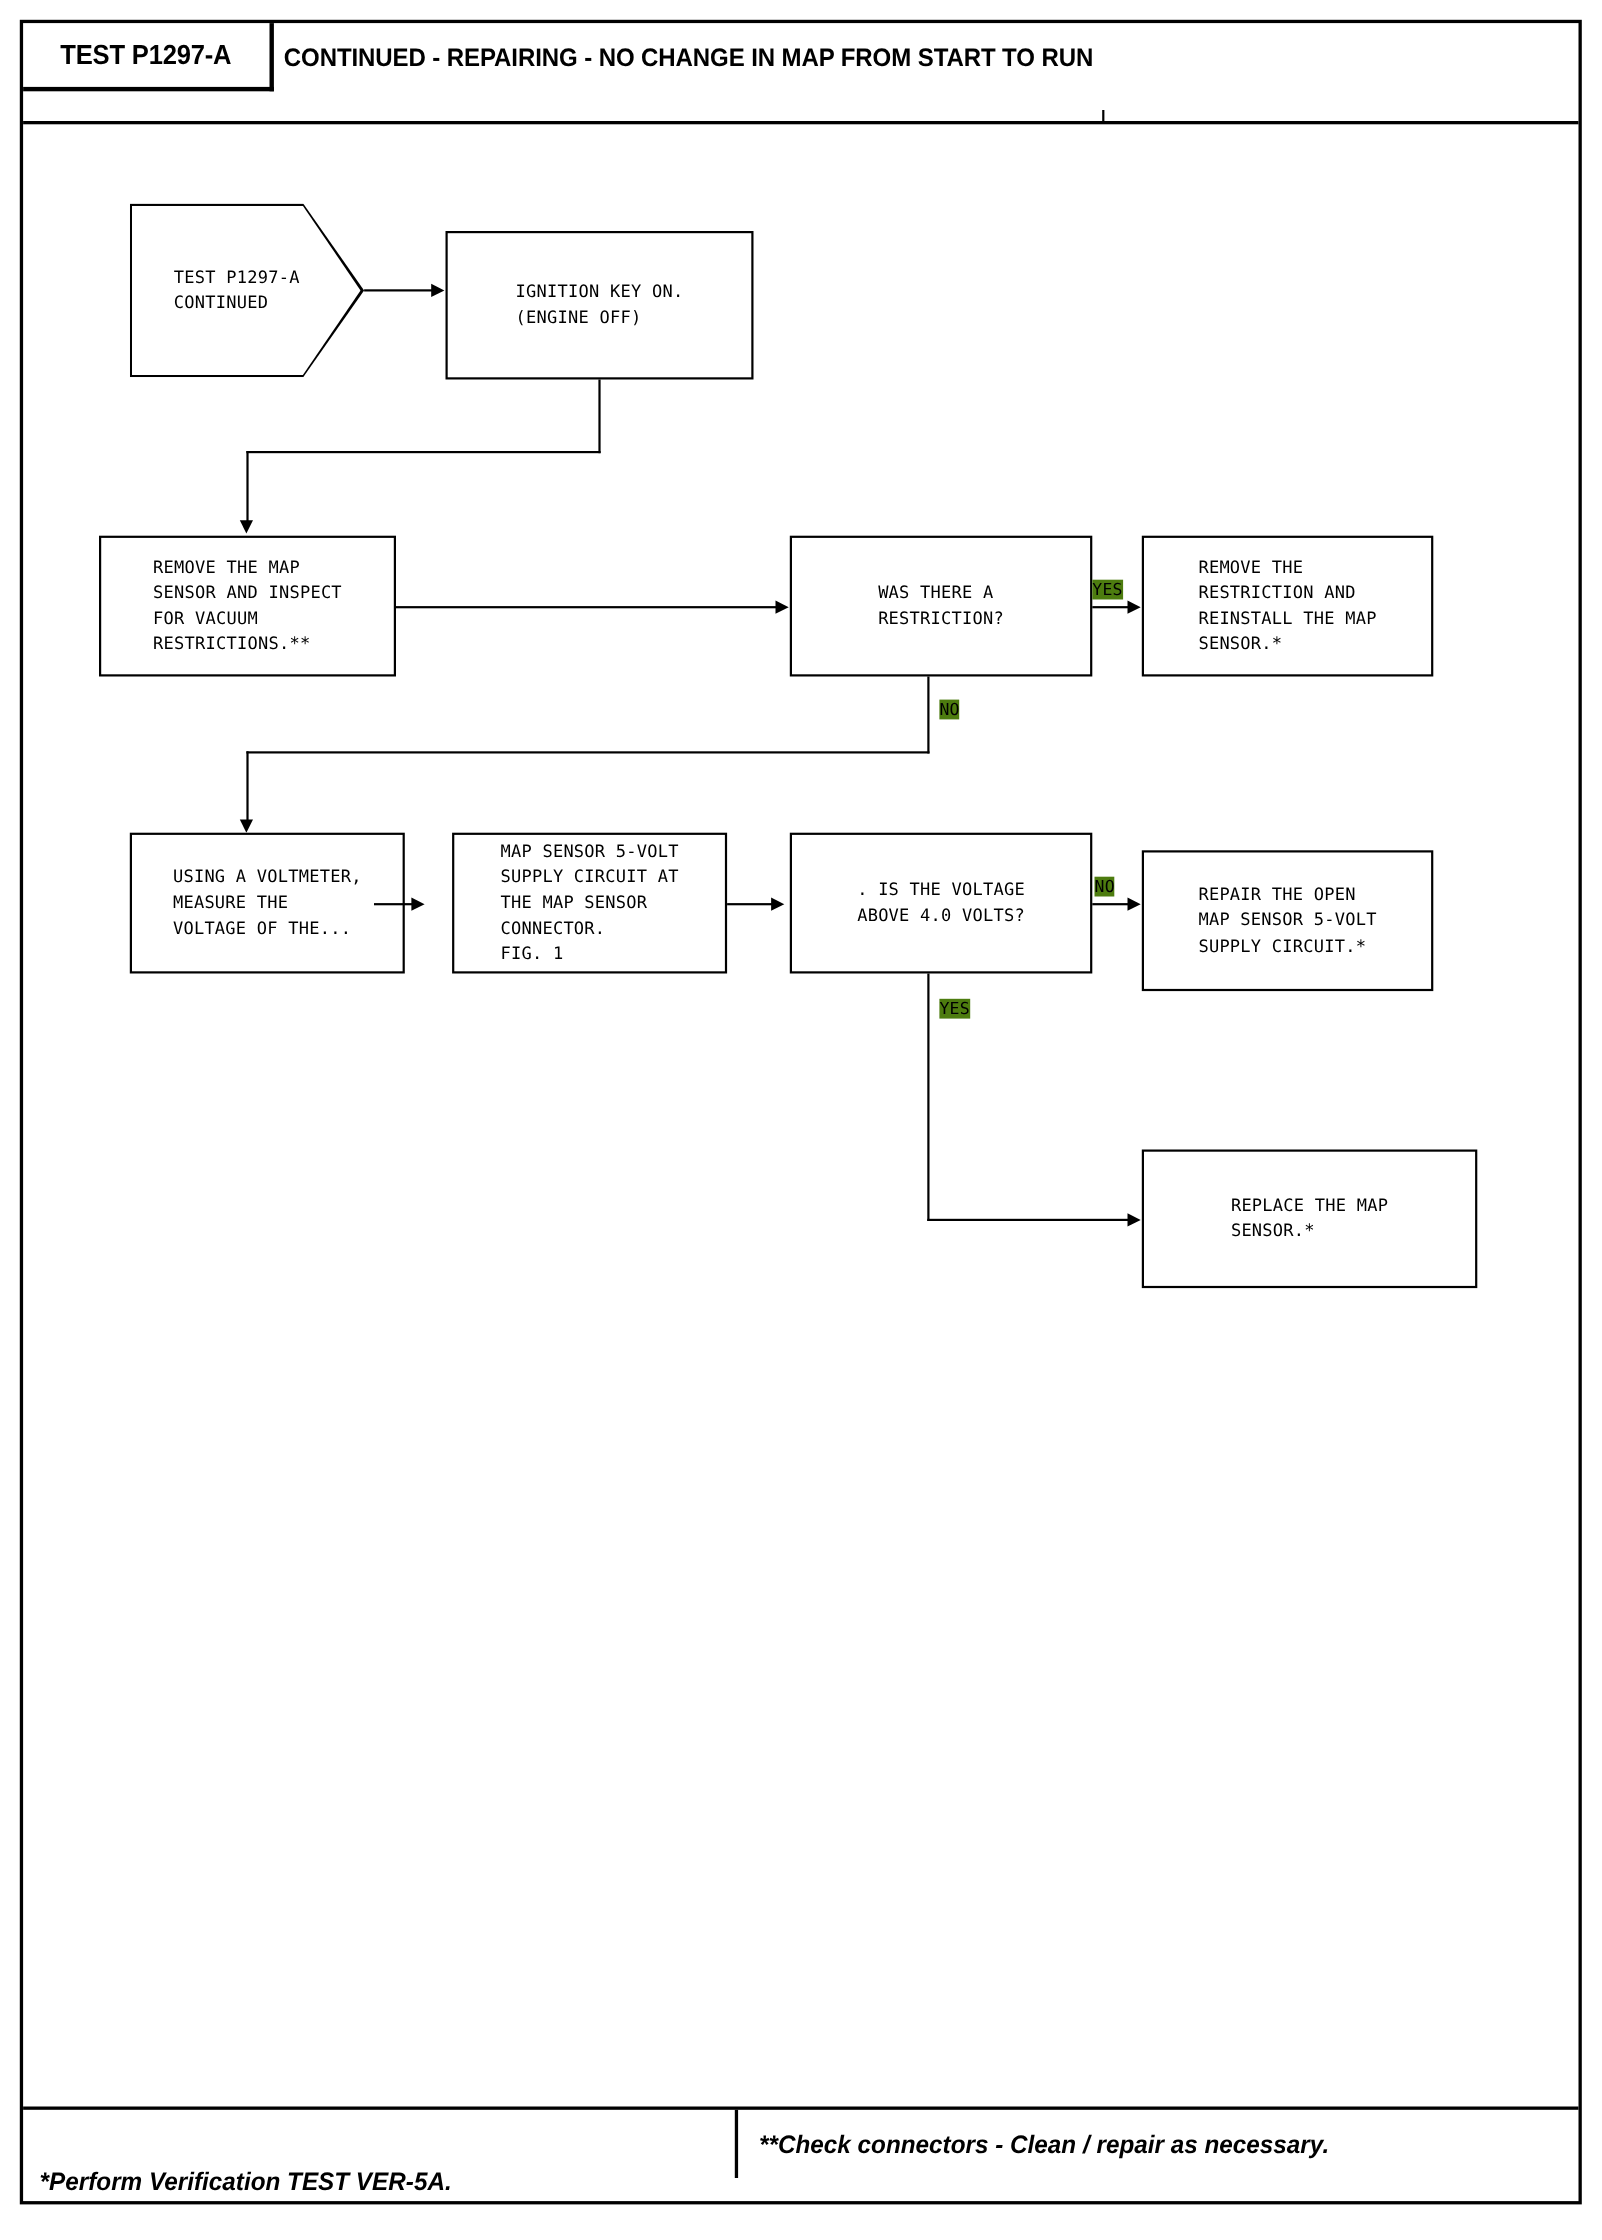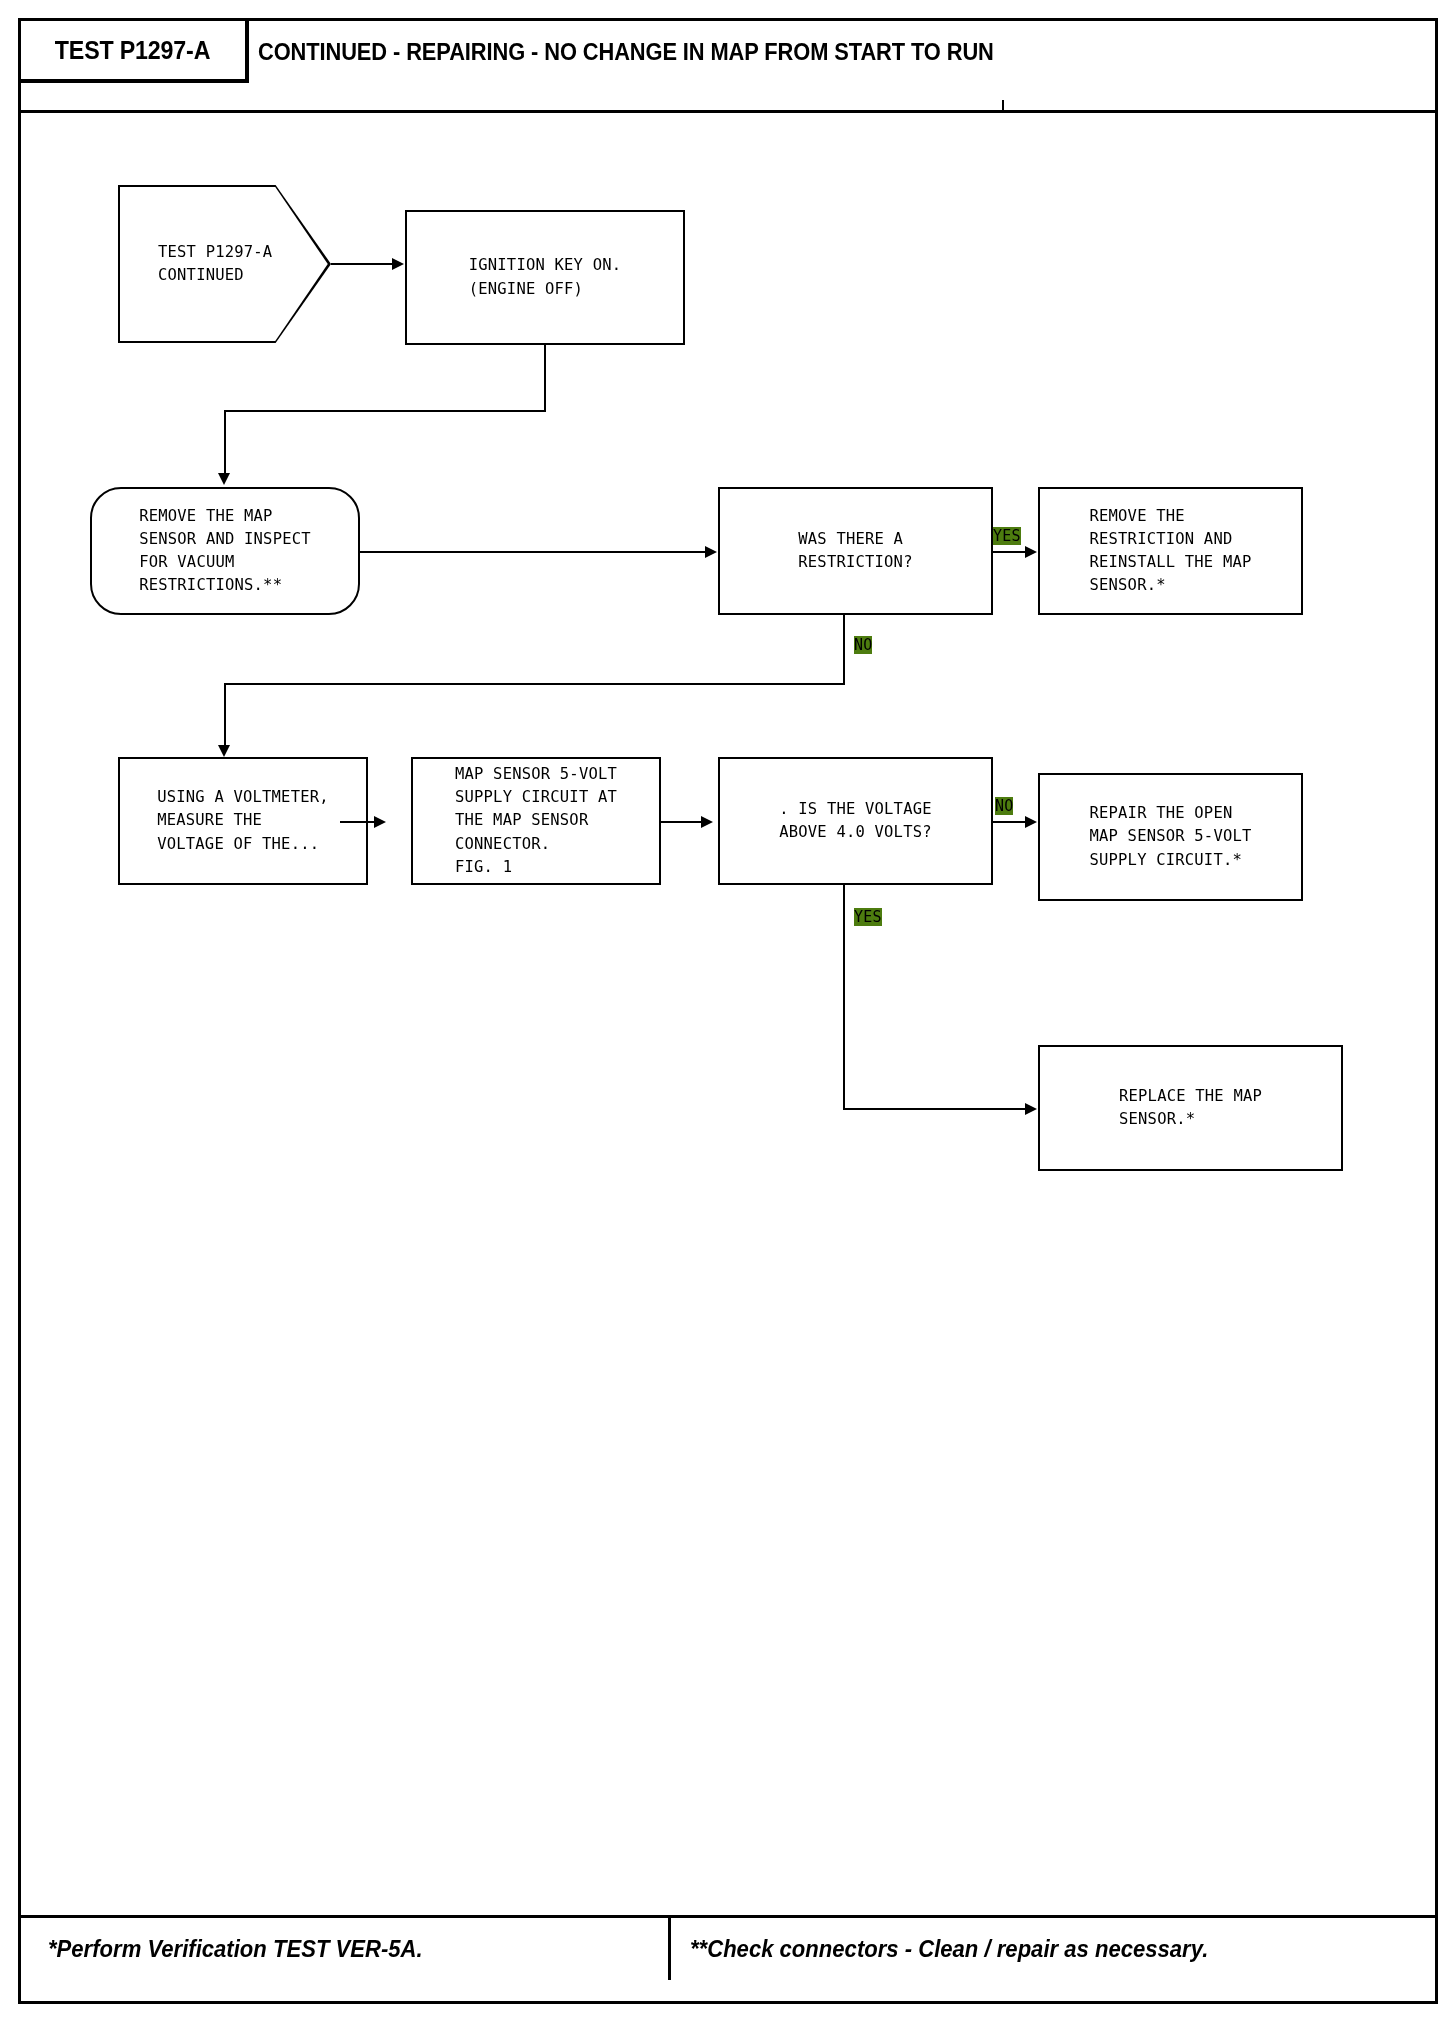--- a/index.html
+++ b/index.html
@@ -93,21 +93,21 @@
     height: 3px;
     background: #000;
   }
   .footer-cell {
     position: absolute;
     top: 1918px;
     height: 62px;
     display: flex;
     align-items: center;
   }
-  .footer-left { left: 48px; }
+  .footer-left { left: 36px; margin-top: 34px; }
   .footer-right { left: 690px; }
   .footer-cell span {
     font-size: 23px;
     font-weight: bold;
     font-style: italic;
     transform: scaleX(0.96);
     transform-origin: left center;
   }
   .footer-divider {
     position: absolute;
@@ -222,21 +222,21 @@
   <div class="node" style="left:405px; top:210px; width:280px; height:135px;">
     <span class="node-text">IGNITION KEY ON.
 (ENGINE OFF)</span>
   </div>
 
   <div class="vline" style="left:544px; top:345px; height:67px;"></div>
   <div class="hline" style="left:224px; top:410px; width:322px;"></div>
   <div class="vline" style="left:224px; top:410px; height:68px;"></div>
   <div class="arrow-down" style="left:218px; top:473px;"></div>
 
-  <div class="node" style="left:90px; top:487px; width:270px; height:128px;border-radius:31px;">
+  <div class="node" style="left:90px; top:487px; width:270px; height:128px;">
     <span class="node-text">REMOVE THE MAP
 SENSOR AND INSPECT
 FOR VACUUM
 RESTRICTIONS.**</span>
   </div>
 
   <div class="hline" style="left:360px; top:551px; width:350px;"></div>
   <div class="arrow-right" style="left:705px; top:546px;"></div>
 
   <div class="node" style="left:718px; top:487px; width:275px; height:128px;">

